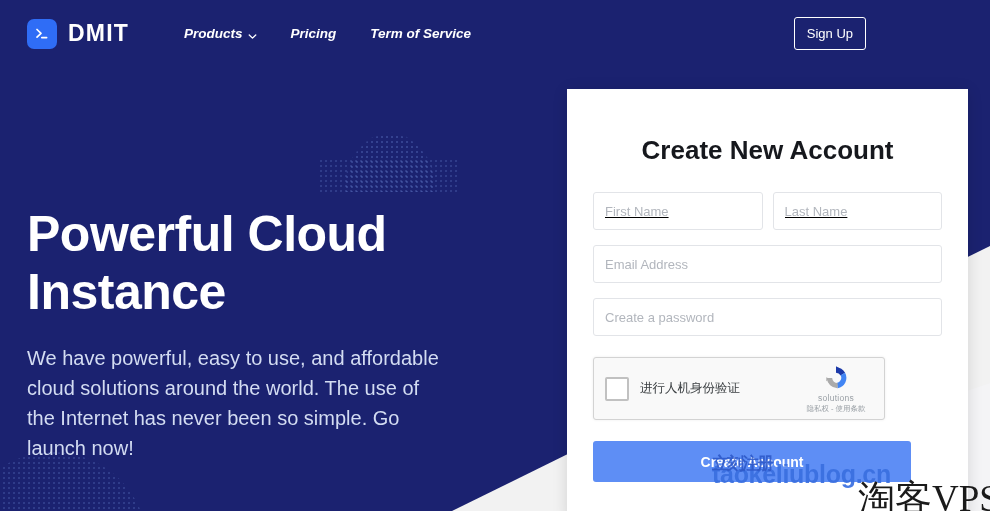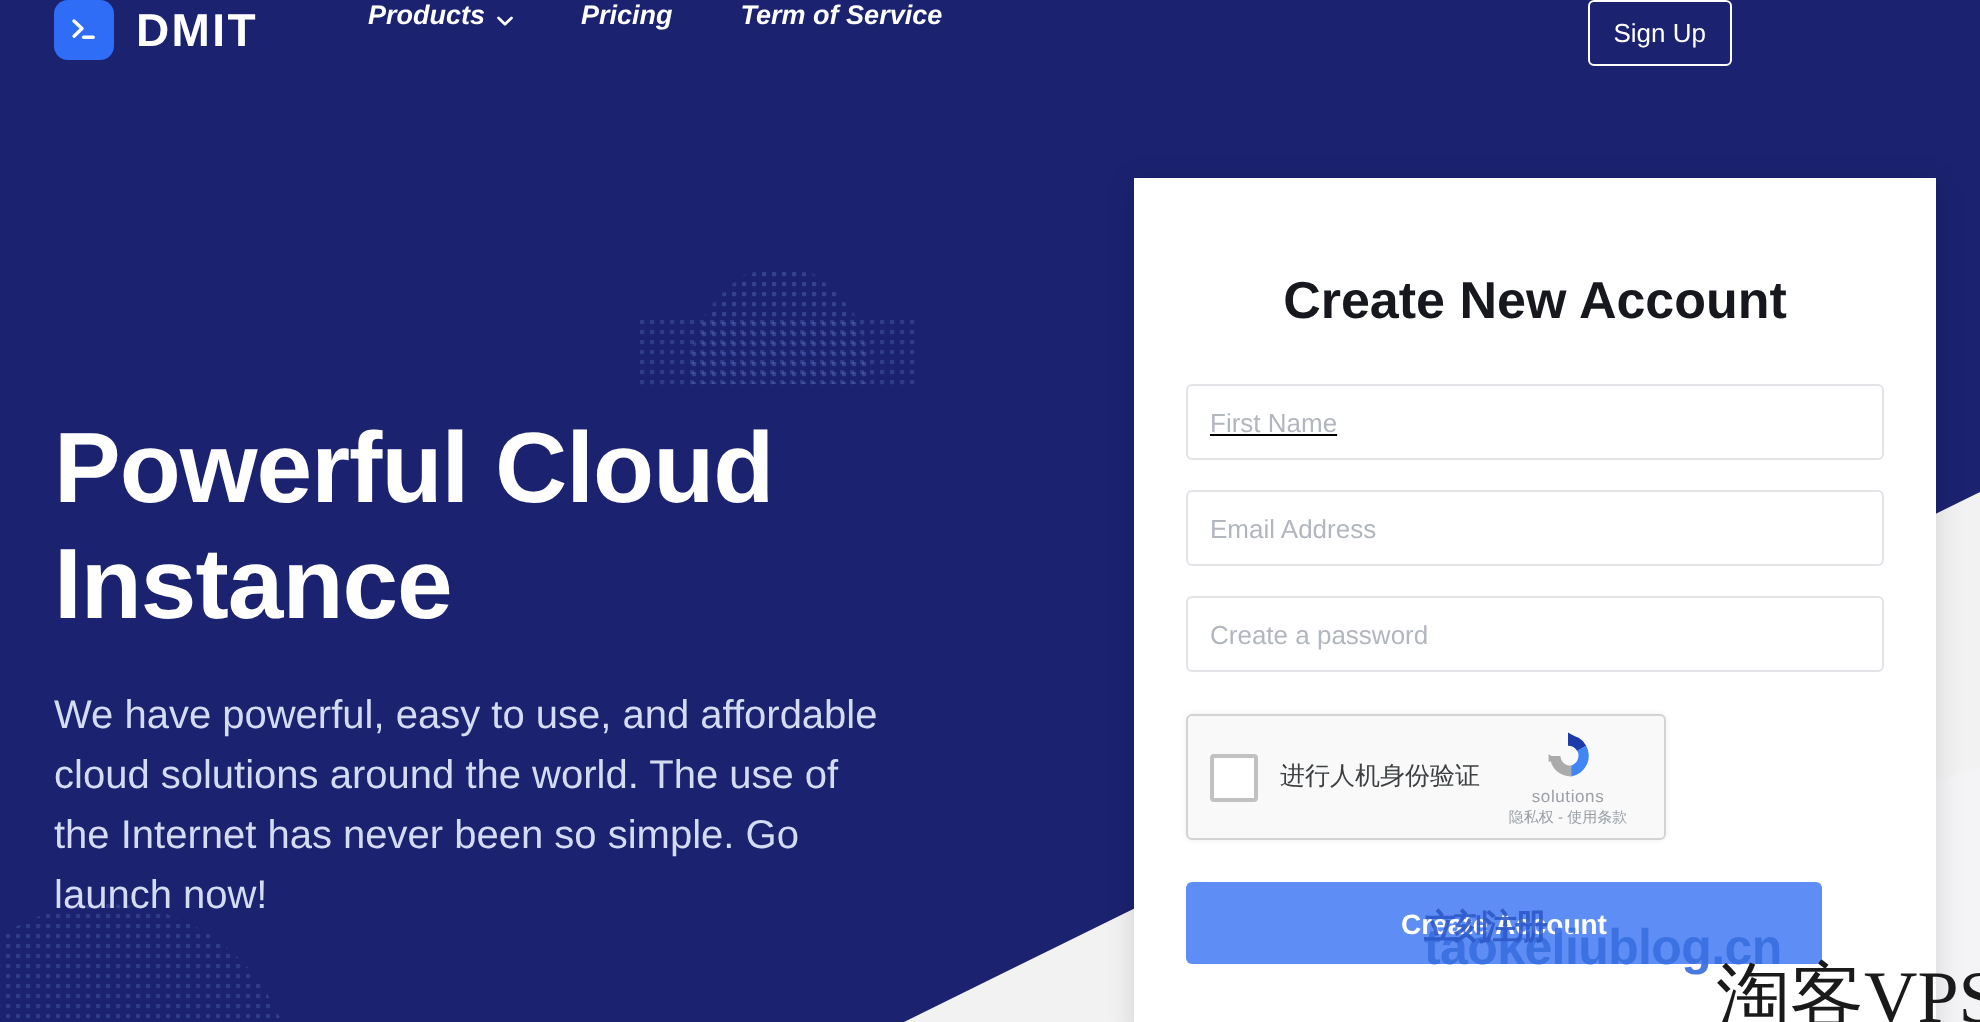--- a/index.html
+++ b/index.html
@@ -57,21 +57,21 @@
     border-radius: 50%;
     background-image:
       radial-gradient(circle at 1px 1px, rgba(120,150,230,0.22) 1px, transparent 1.4px);
     background-size: 5px 5px;
   }
 
   
   .navbar {
     position: absolute; left: 0; top: 0;
     width: 888px; height: 67px;
-    display: flex; align-items: flex-start;
+    display: flex; align-items: center;
     padding: 0 22px 0 27px;
     z-index: 20;
   }
   .brand { display: flex; align-items: center; gap: 11px; }
   .logo-mark {
     width: 30px; height: 30px;
     border-radius: 7px;
     background: #2f6df6;
     display: flex; align-items: center; justify-content: center;
   }
@@ -159,21 +159,21 @@
     font-family: "Liberation Sans", sans-serif;
     outline: none;
     background: #fff;
   }
   .field::placeholder { color: #b2b6bd; }
   .field-wrap { margin-top: 15px; }
 
   
   .recaptcha {
     margin-top: 21px;
-    width: 240px; height: 63px;
+    width: 292px; height: 63px;
     border: 1px solid #d3d3d3;
     border-radius: 3px;
     background: #f9f9f9;
     display: flex; align-items: center;
     padding: 0 11px;
     box-shadow: 0 0 3px rgba(0,0,0,0.07);
   }
   .rc-box {
     width: 24px; height: 24px;
     background: #fff;
@@ -293,20 +293,21 @@
       <div>Instance</div>
     </div>
     <div class="hero-sub">We have powerful, easy to use, and affordable cloud solutions around the world. The use of the Internet has never been so simple. Go launch now!</div>
   </div>
 
   <div class="card">
     <div class="card-title">Create New Account</div>
 
     <div class="row2">
       <input class="field" type="text" placeholder="First Name" style="">
+      <input class="field" type="text" placeholder="Last Name" style="">
     </div>
 
     <div class="field-wrap">
       <input class="field" type="text" placeholder="Email Address" style="">
     </div>
 
     <div class="field-wrap">
       <input class="field" type="text" placeholder="Create a password" style="">
     </div>
 

